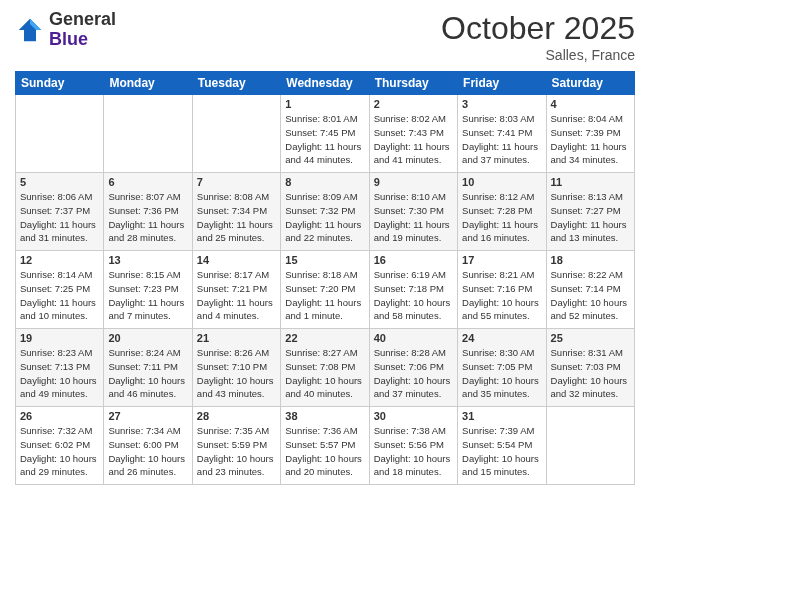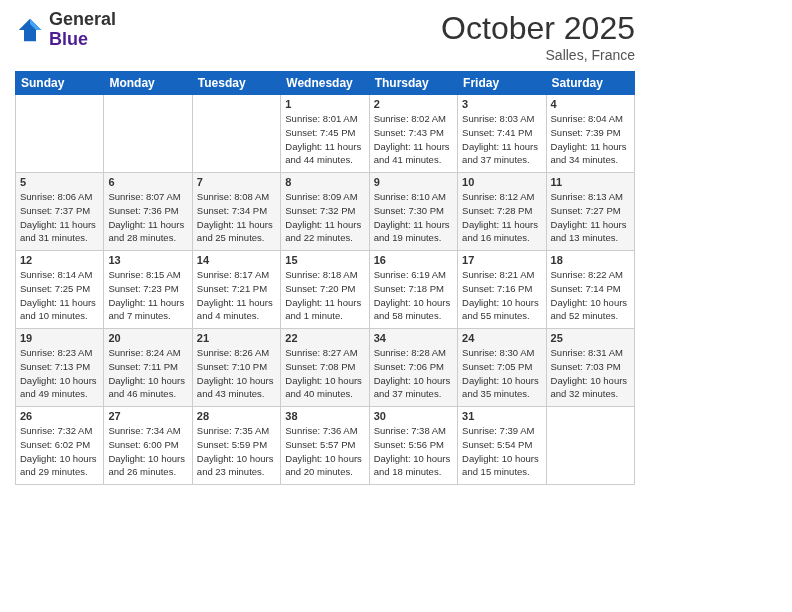--- a/index.html
+++ b/index.html
@@ -293,21 +293,21 @@
 and 43 minutes.</div>
           </td>
           <td>
             <div class="day-num">22</div>
             <div class="cell-info" style="white-space: pre-line;">Sunrise: 8:27 AM
 Sunset: 7:08 PM
 Daylight: 10 hours
 and 40 minutes.</div>
           </td>
           <td>
-            <div class="day-num">34</div>
+            <div class="day-num">40</div>
             <div class="cell-info" style="white-space: pre-line;">Sunrise: 8:28 AM
 Sunset: 7:06 PM
 Daylight: 10 hours
 and 37 minutes.</div>
           </td>
           <td>
             <div class="day-num">24</div>
             <div class="cell-info" style="white-space: pre-line;">Sunrise: 8:30 AM
 Sunset: 7:05 PM
 Daylight: 10 hours

